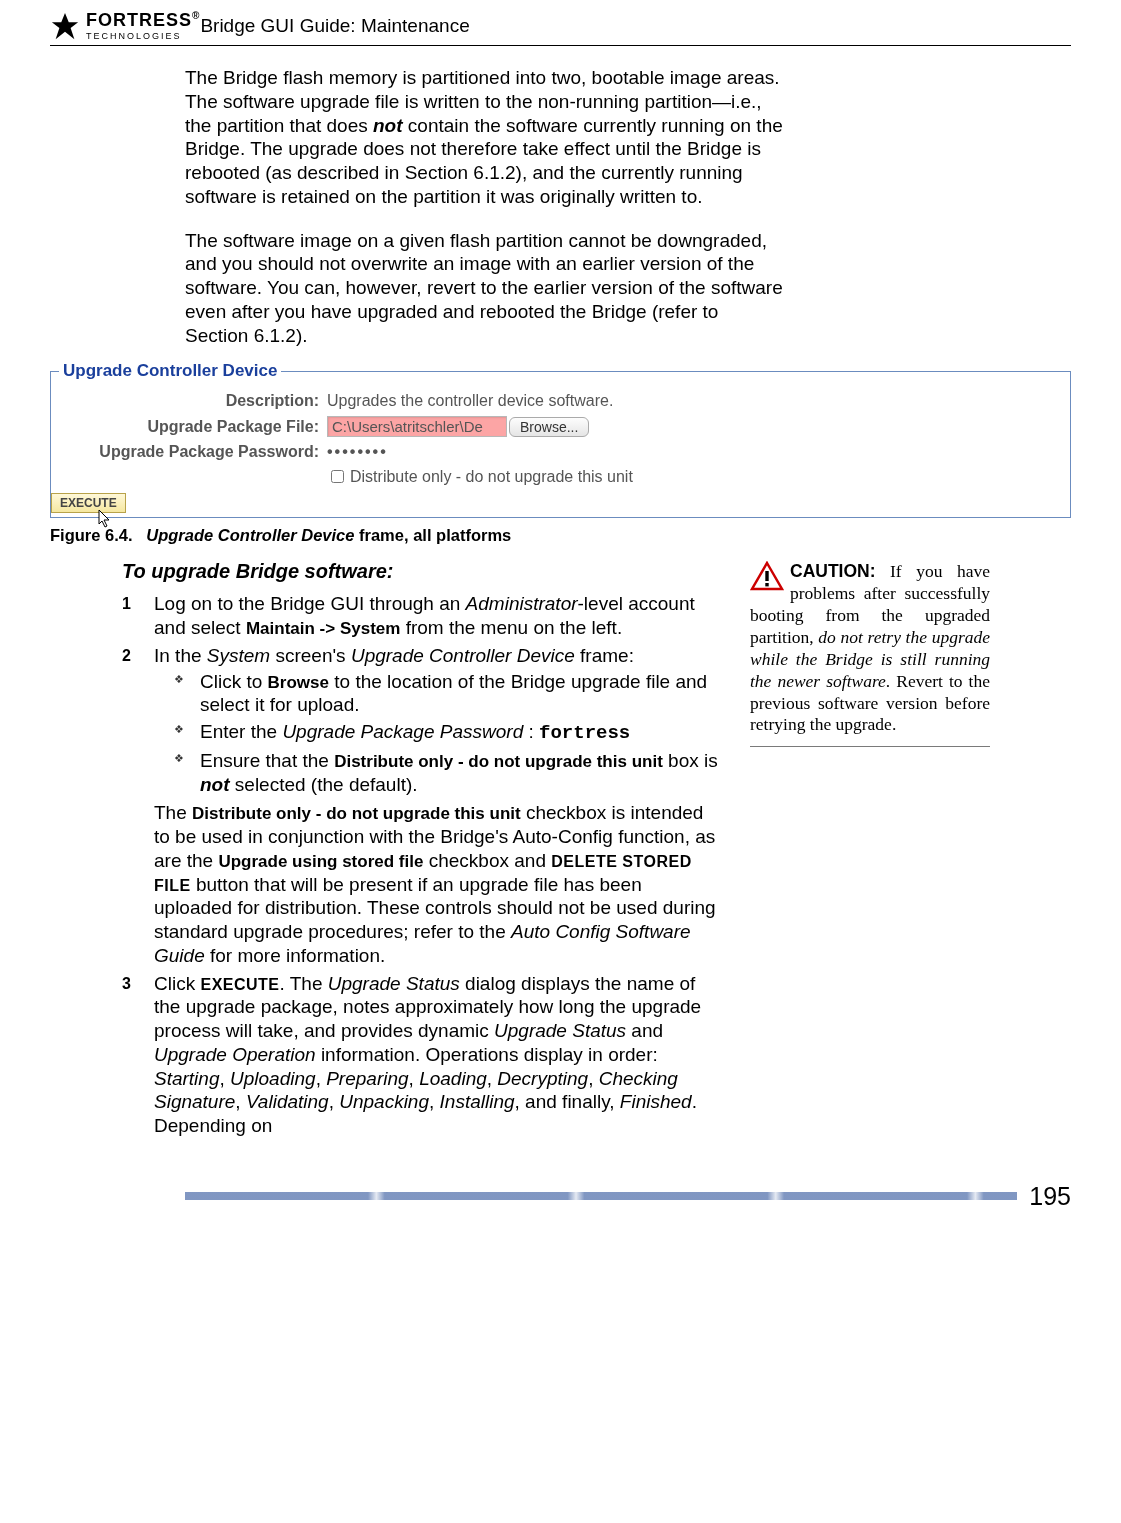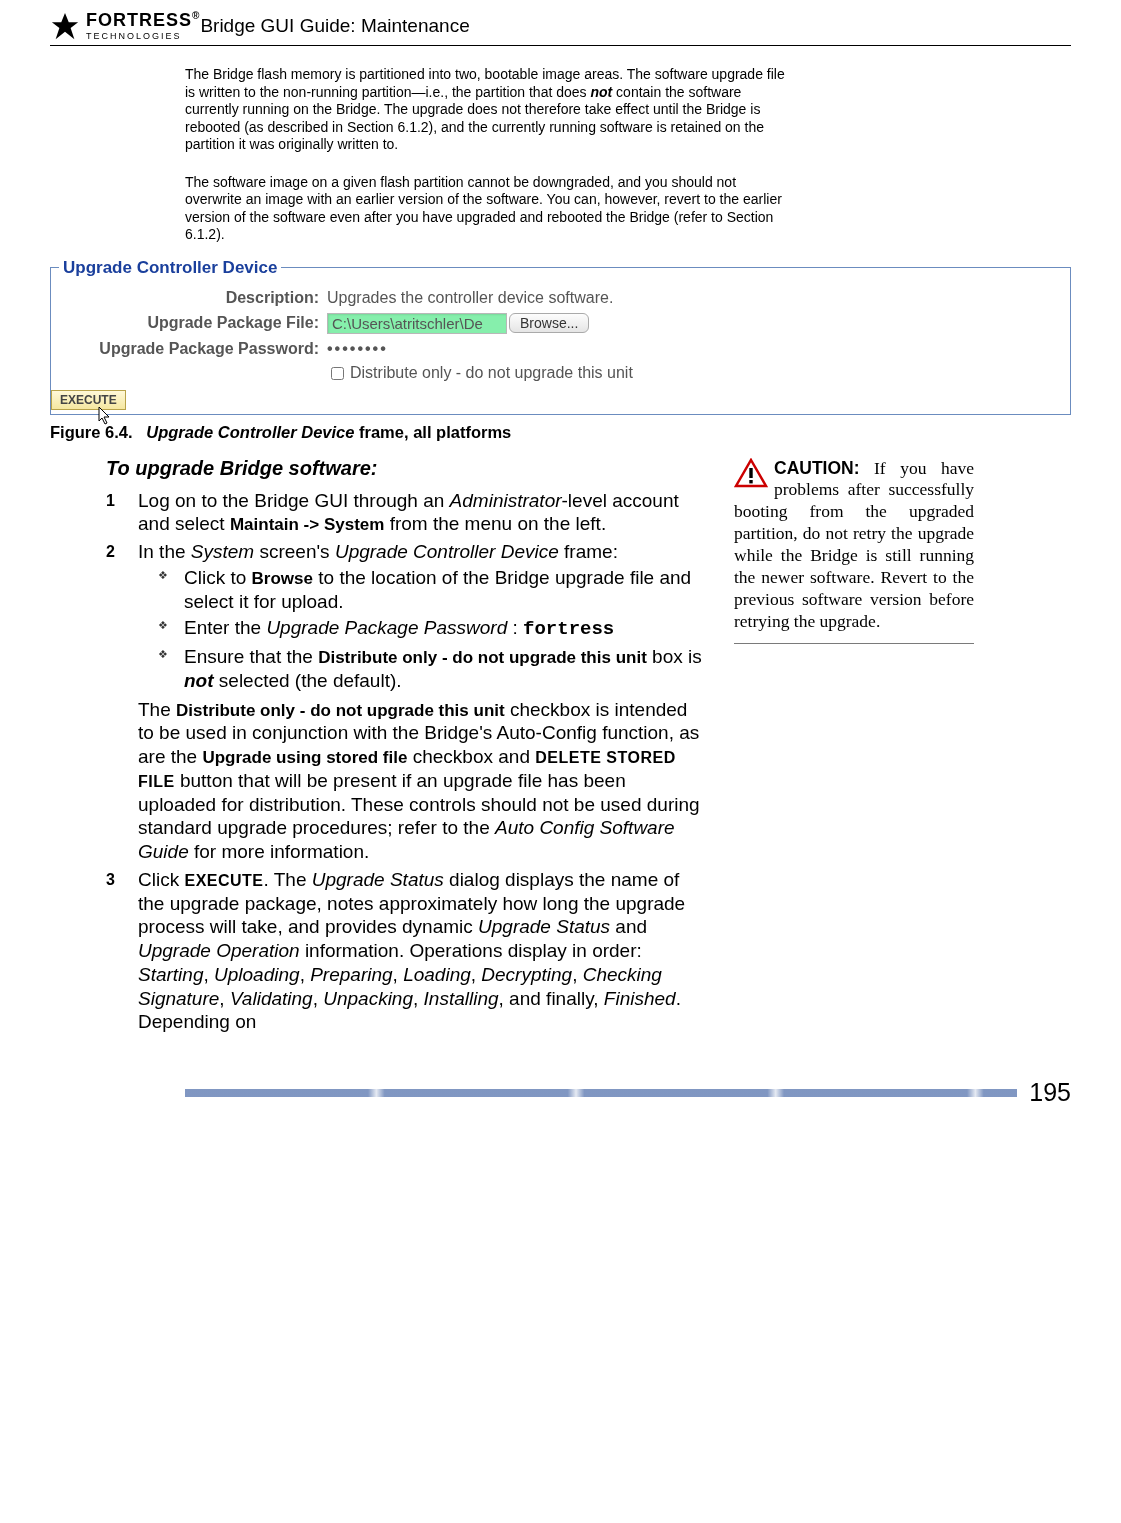--- a/index.html
+++ b/index.html
@@ -35,21 +35,21 @@
     margin-right: 6px;
     display: inline-block;
     position: relative;
   }
   .logo-icon svg { width: 100%; height: 100%; }
   .logo-sub { font-size: 9px; letter-spacing: 2px; font-weight: normal; display: block; }
   .header-right { font-size: 19px; }
   .body-text {
     margin-left: 135px;
     width: 600px;
-    font-size: 14px;
+    font-size: 19px;
     line-height: 1.25;
   }
   .body-text p { margin: 0 0  10px 0; }
   .body-text p + p { margin-top: 20px; }
   .not-em { font-style: italic; font-weight: bold; }
   .screenshot-fieldset {
     border: 1px solid #6b8cbf;
     margin: 14px 0 4px 0;
     padding: 8px 8px 2px 8px;
     position: relative;
@@ -71,21 +71,21 @@
   .form-label {
     width: 260px;
     text-align: right;
     font-weight: bold;
     color: #555;
     padding-right: 8px;
   }
   .form-value { color: #555; }
   .text-input {
     border: 1px solid #b8b8b8;
-    background: #86efac;
+    background: #fca5a5;
     font-size: 15px;
     padding: 1px 4px;
     width: 170px;
     color: #555;
     font-family: Arial, sans-serif;
     box-shadow: inset 1px 1px 2px rgba(0,0,0,.1);
   }
   .browse-btn {
     border: 1px solid #aaa;
     background: linear-gradient(#fdfdfd,#e5e5e5);
@@ -120,21 +120,21 @@
     font-size: 16.5px;
     margin: 8px 0 14px 0;
   }
   .fig-caption .fig-label { font-weight: bold; }
   .fig-caption .fig-title { font-style: italic; font-weight: bold; }
   .two-col {
     display: flex;
     align-items: flex-start;
   }
   .procedure-col {
-    margin-left: 56px;
+    margin-left: 72px;
     width: 600px;
     font-size: 19px;
     line-height: 1.25;
   }
   .procedure-heading {
     font-style: italic;
     font-weight: bold;
     font-size: 20px;
     margin: 0 0 8px 0;
   }
@@ -193,21 +193,21 @@
     border-bottom: 1px solid #7a7a7a;
     padding-bottom: 10px;
   }
   .caution-icon {
     float: left;
     width: 34px;
     height: 30px;
     margin-right: 6px;
   }
   .caution-label { font-weight: bold; font-family: Arial, sans-serif;}
-  .caution .it { }
+  .caution .it { font-style: italic; }
   .step-body { margin-top: 5px; padding-left: 0; }
   .footer {
     margin-top: 40px;
     display: flex;
     justify-content: flex-end;
     align-items: center;
     gap: 12px;
   }
   .footer-bar {
     flex: 1;

